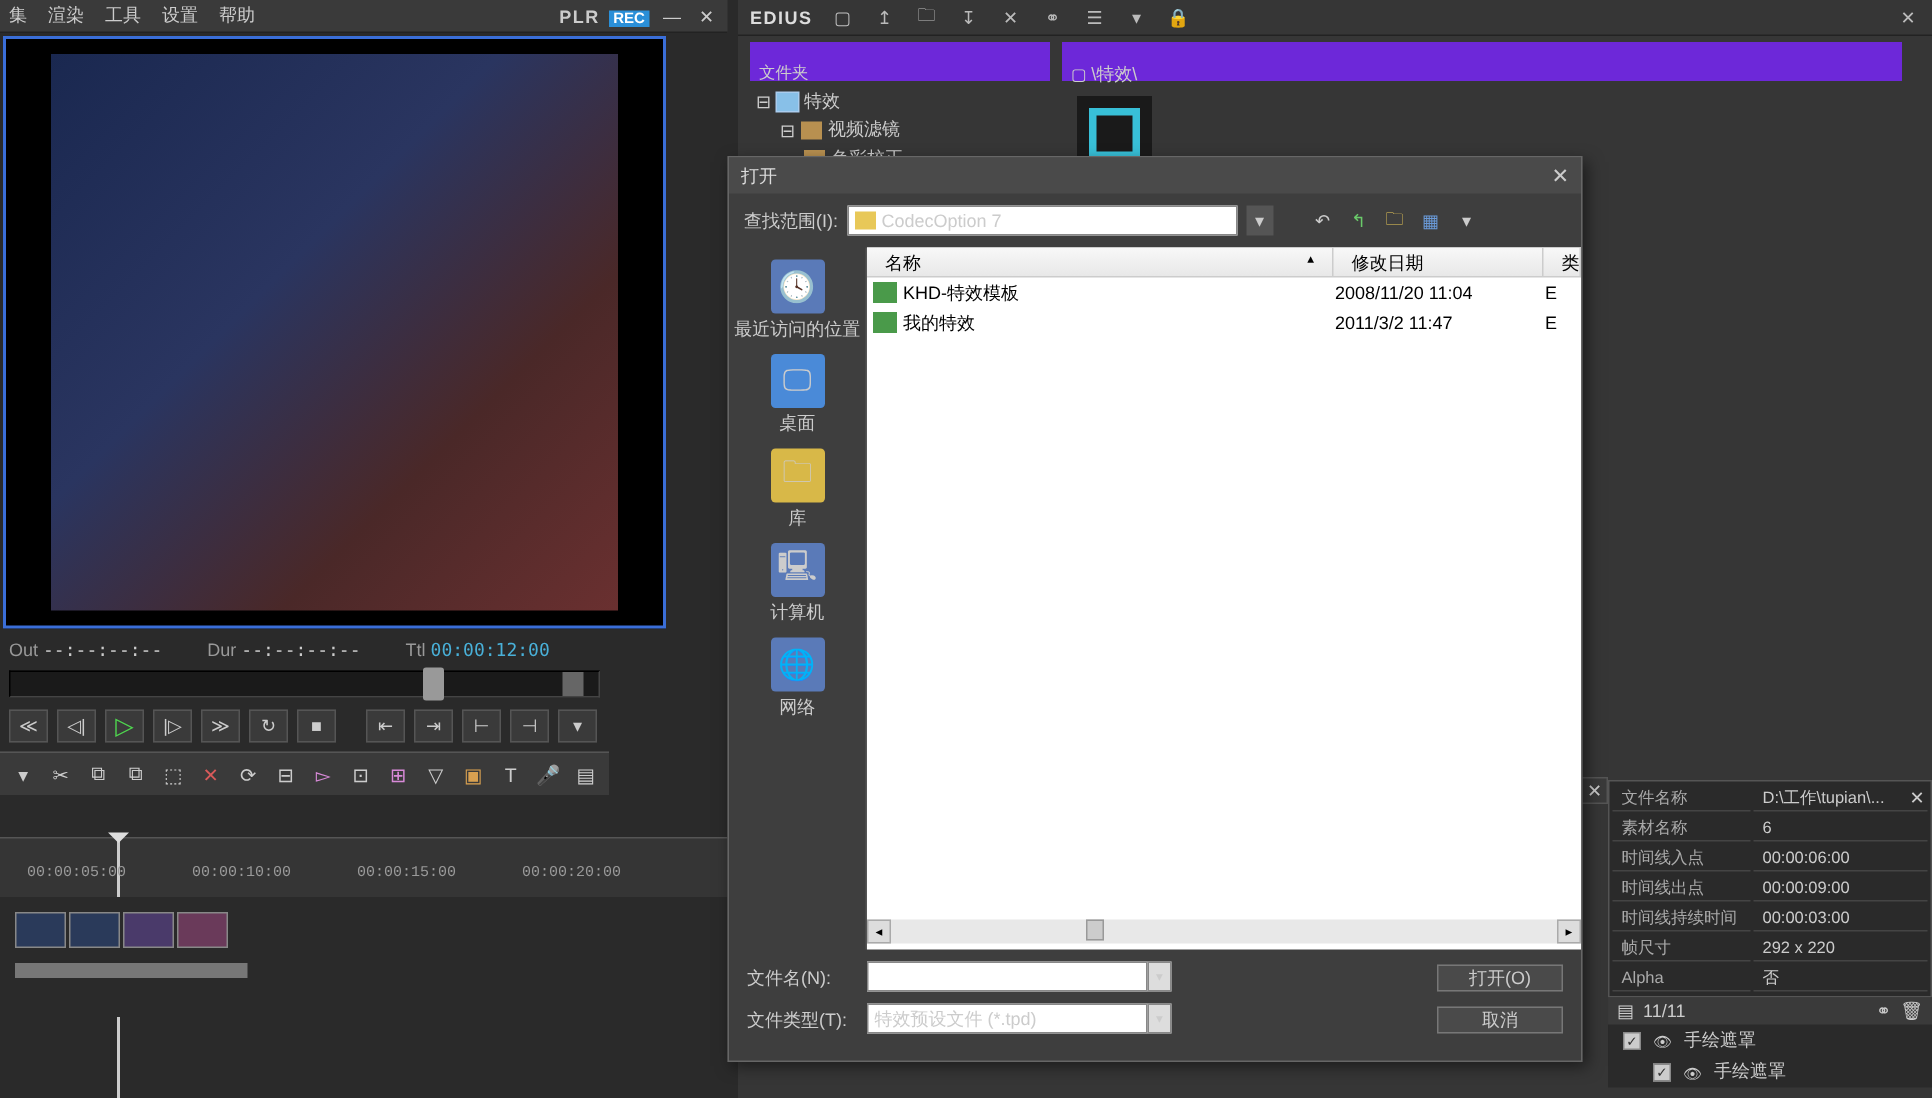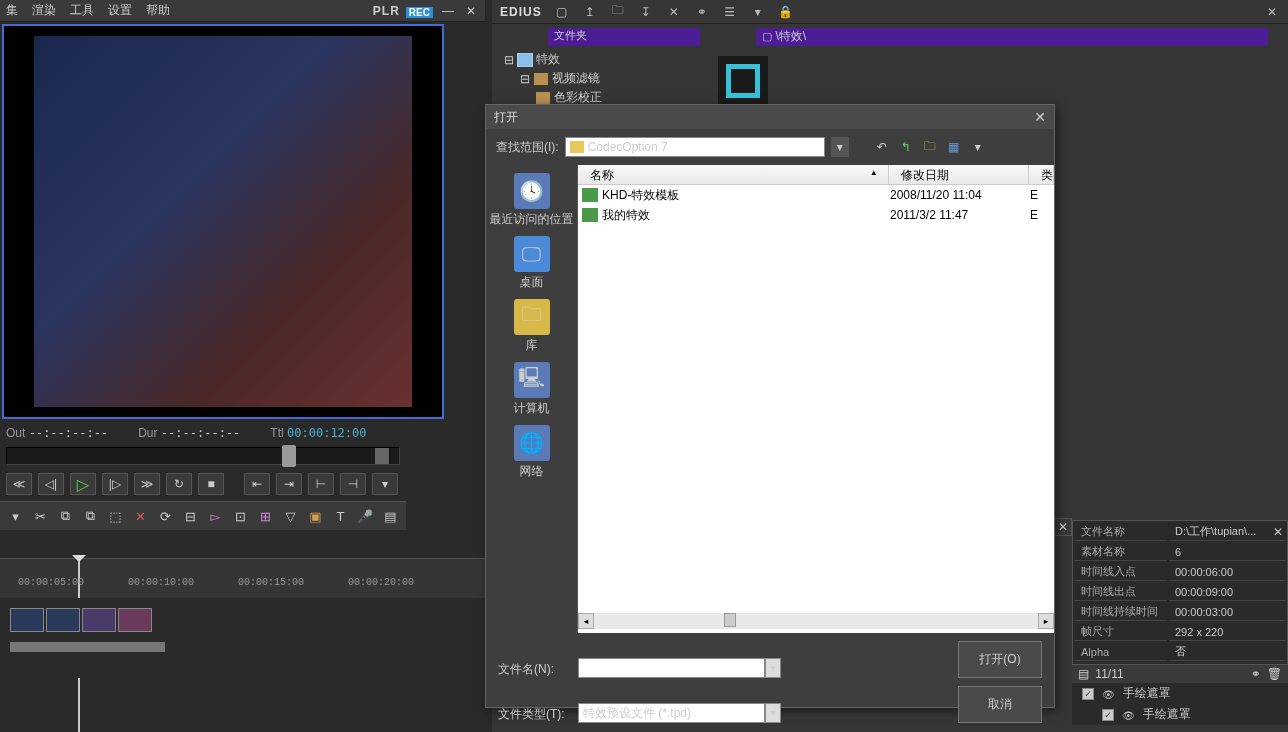--- a/index.html
+++ b/index.html
@@ -50,21 +50,21 @@
 .clip.blue { background: #2a3a5a; }
 .clip.pink { background: #6a3a5a; }
 .track2 { height: 10px; background: #777; width: 155px; margin-left: 10px; }
 
 .right-panel { position: absolute; left: 492px; top: 0; width: 796px; height: 732px; background: #363636; }
 .edius-bar { height: 24px; background: #363636; display: flex; align-items: center; padding: 0 8px; gap: 12px; border-bottom: 1px solid #222; }
 .edius-logo { color: #ddd; font-weight: bold; letter-spacing: 1px; }
 .edius-icon { width: 16px; height: 16px; color: #bbb; cursor: pointer; display: flex; align-items: center; justify-content: center; }
 
 .effects-panel { position: absolute; left: 8px; top: 28px; width: 200px; }
-.panel-hdr { background: #4c1d95; height: 18px; padding: 0 6px; color: #ccc; font-size: 11px; margin-left: 48px; }
+.panel-hdr { background: #6d28d9; height: 18px; padding: 13px 6px; color: #ccc; font-size: 11px; }
 .tree { padding: 4px; color: #ccc; font-size: 11px; }
 .tree-line { padding: 1px 0; display: flex; align-items: center; gap: 4px; }
 .tree-indent1 { padding-left: 16px; }
 .tree-indent2 { padding-left: 32px; }
 .tree-icon { width: 14px; height: 12px; background: #b89050; display: inline-block; }
 .tree-icon.sel { background: #88c0e8; outline: 1px solid #aaccee; }
 .tree-toggle { color: #ccc; width: 10px; text-align: center; }
 
 .path-panel { position: absolute; left: 216px; top: 28px; width: 560px; }
 .fx-thumb { width: 50px; height: 50px; margin: 10px; background: #1a1a1a; display: flex; align-items: center; justify-content: center; }
@@ -117,21 +117,21 @@
 .fl-scroll { display: flex; height: 16px; }
 .fl-scroll .arr { width: 16px; background: #ddd; border: 1px solid #aaa; display: flex; align-items: center; justify-content: center; font-size: 9px; cursor: pointer; }
 .fl-scroll .track { flex: 1; background: #e8e8e8; position: relative; }
 .fl-scroll .thumb { position: absolute; left: 130px; width: 12px; height: 14px; background: #ccc; border: 1px solid #999; }
 
 .dialog-footer { padding: 8px 12px; display: flex; flex-direction: column; gap: 8px; }
 .dialog-footer .row { display: flex; align-items: flex-end; }
 .dialog-footer label { width: 80px; color: #ccc; }
 .dialog-footer .text-in { flex: 1; height: 20px; background: #fff; border: 1px solid #888; padding: 0 4px; display: flex; align-items: center; max-width: 250px; }
 .dialog-footer .dd { width: 16px; height: 20px; background: #ddd; border: 1px solid #888; display: flex; align-items: center; justify-content: center; font-size: 9px; cursor: pointer; }
-.dialog-footer .dbtn { width: 84px; height: 37px; background: #4a4a4a; border: 1px solid #777; color: #ccc; display: flex; align-items: center; justify-content: center; cursor: pointer; }
+.dialog-footer .dbtn { width: 84px; height: 18px; background: #4a4a4a; border: 1px solid #777; color: #ccc; display: flex; align-items: center; justify-content: center; cursor: pointer; }
 
 .right-close-btn { position: absolute; right: 0; top: 518px; width: 18px; height: 18px; background: #3a3a3a; border: 1px solid #555; display: flex; align-items: center; justify-content: center; cursor: pointer; left: 562px; }
 </style>
 </head>
 <body>
 
 <div class="main-layout">
 
   <div class="menubar" style="width:485px;">
     <span class="menu-item">集</span>

